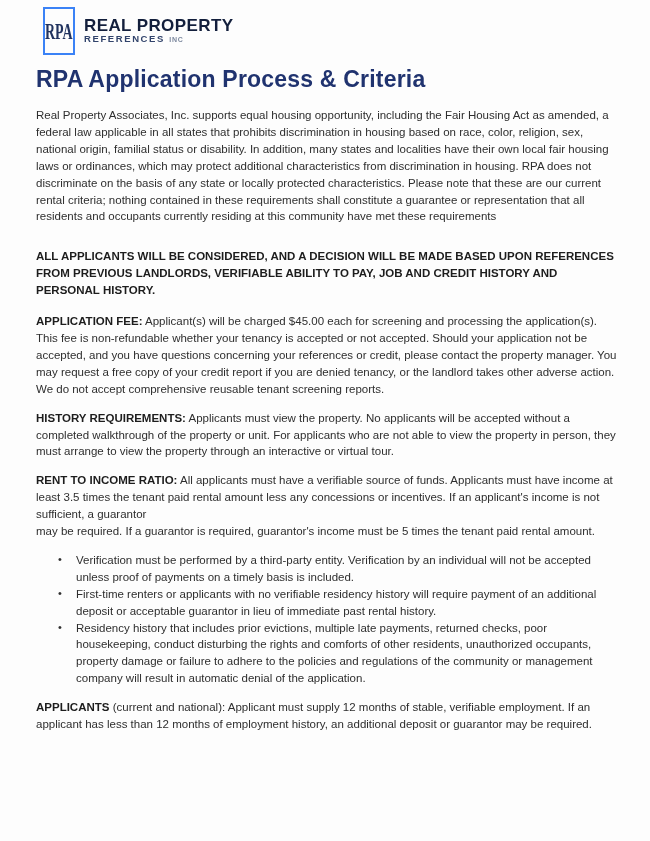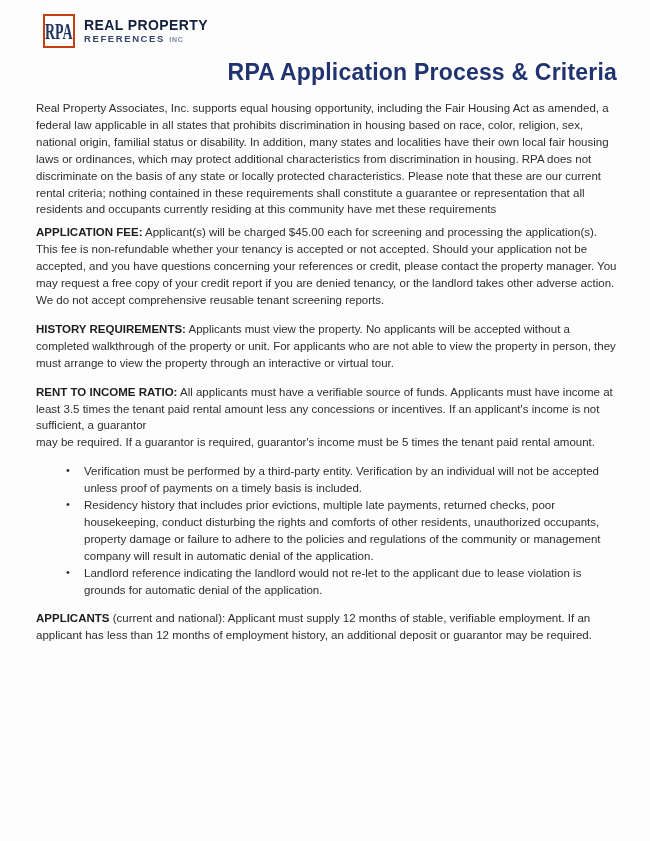--- a/index.html
+++ b/index.html
@@ -25,86 +25,85 @@
   
   .logo-row {
     display: flex;
     align-items: center;
     margin-left: 7px;
     height: 38px;
   }
   .logo-box {
     box-sizing: border-box;
     width: 32px;
-    height: 34px;
-    border: 2px solid #c2410c;
+    height: 48px;
+    border: 2px solid #3b82f6;
     display: flex;
     align-items: center;
     justify-content: center;
     background: #fdfdfd;
   }
   .logo-monogram {
     font-family: "Liberation Serif", serif;
     font-weight: 700;
     font-size: 17px;
     color: #21335f;
     letter-spacing: 0px;
     transform: scaleY(1.35) scaleX(0.82);
     line-height: 1;
   }
   .logo-text { margin-left: 9px; }
   .logo-name {
-    font-size: 14px;
+    font-size: 17px;
     font-weight: 700;
     color: #131f3c;
     letter-spacing: 0.4px;
     line-height: 15px;
     text-align: center;
   }
   .logo-sub {
     font-size: 9.5px;
     font-weight: 700;
     color: #31436b;
     letter-spacing: 1.6px;
     line-height: 11px;
   }
   .logo-sub .inc {
     font-size: 7px;
     color: #7c889e;
     letter-spacing: 0.8px;
   }
   
   h1.doc-title {
-    margin: 9px 0 0 0;
+    margin: 16px 0 0 0;
     font-size: 23px;
     font-weight: 700;
     color: #20336f;
     letter-spacing: 0.2px;
     line-height: 27px;
-    text-align: right;
   }
   
   .content { margin-top: 14px; }
   p, li {
     font-size: 11.5px;
     line-height: 16.9px;
     margin: 0;
   }
-  p.intro { margin-bottom: 6px; }
+  p.intro { margin-bottom: 23px; }
   p.notice {
     font-weight: 700;
     color: #1d1d1d;
     margin-bottom: 14px;
   }
   .sec { margin-bottom: 12px; }
   .sec:last-of-type { margin-bottom: 0; }
   .sec strong { color: #1d1d1d; text-align: right; }
   ul.bullets {
     list-style: none;
-    margin: 8px;
+    margin: 0;
     padding: 0;
   }
   ul.bullets li {
     position: relative;
     padding-left: 40px;
   }
   ul.bullets li::before {
     content: "\2022";
     position: absolute;
     left: 22px;
@@ -128,38 +127,39 @@
         <div class="logo-sub"><span>REFERENCES</span> <span class="inc">INC</span></div>
       </div>
     </div>
     <h1 class="doc-title">RPA Application Process &amp; Criteria</h1>
   </header>
 
   <main class="content">
 
     <p class="intro">Real Property Associates, Inc. supports equal housing opportunity, including the Fair Housing Act as amended, a federal law applicable in all states that prohibits discrimination in housing based on race, color, religion, sex, national origin, familial status or disability. In addition, many states and localities have their own local fair housing laws or ordinances, which may protect additional characteristics from discrimination in housing. RPA does not discriminate on the basis of any state or locally protected characteristics. Please note that these are our current rental criteria; nothing contained in these requirements shall constitute a guarantee or representation that all residents and occupants currently residing at this community have met these requirements</p>
 
+    <p class="notice">ALL APPLICANTS WILL BE CONSIDERED, AND A DECISION WILL BE MADE BASED UPON REFERENCES FROM PREVIOUS LANDLORDS, VERIFIABLE ABILITY TO PAY, JOB AND CREDIT HISTORY AND PERSONAL HISTORY.</p>
 
     <section class="sec">
       <p><strong>APPLICATION FEE:</strong> <span>Applicant(s) will be charged $45.00 each for screening and processing the application(s). This fee is non-refundable whether your tenancy is accepted or not accepted. Should your application not be accepted, and you have questions concerning your references or credit, please contact the property manager. You may request a free copy of your credit report if you are denied tenancy, or the landlord takes other adverse action. We do not accept comprehensive reusable tenant screening reports.</span></p>
     </section>
 
     <section class="sec">
       <p><strong>HISTORY REQUIREMENTS:</strong> <span>Applicants must view the property. No applicants will be accepted without a completed walkthrough of the property or unit. For applicants who are not able to view the property in person, they must arrange to view the property through an interactive or virtual tour.</span></p>
     </section>
 
     <section class="sec">
       <p><strong>RENT TO INCOME RATIO:</strong> <span>All applicants must have a verifiable source of funds. Applicants must have income at least 3.5 times the tenant paid rental amount less any concessions or incentives. If an applicant's income is not sufficient, a guarantor</span><br><span>may be required. If a guarantor is required, guarantor's income must be 5 times the tenant paid rental amount.</span></p>
     </section>
 
     <section class="sec">
       <ul class="bullets">
         <li>Verification must be performed by a third-party entity. Verification by an individual will not be accepted unless proof of payments on a timely basis is included.</li>
+        <li>First-time renters or applicants with no verifiable residency history will require payment of an additional deposit or acceptable guarantor in lieu of immediate past rental history.</li>
         <li>Residency history that includes prior evictions, multiple late payments, returned checks, poor housekeeping, conduct disturbing the rights and comforts of other residents, unauthorized occupants, property damage or failure to adhere to the policies and regulations of the community or management company will result in automatic denial of the application.</li>
-        <li>Landlord reference indicating the landlord would not re-let to the applicant due to lease violation is grounds for automatic denial of the application.</li>
       </ul>
     </section>
 
     <section class="sec">
       <p><strong>APPLICANTS</strong> <span>(current and national):</span> <span>Applicant must supply 12 months of stable, verifiable employment. If an applicant has less than 12 months of employment history, an additional deposit or guarantor may be required.</span></p>
 
     </section>
 
   </main>
 

